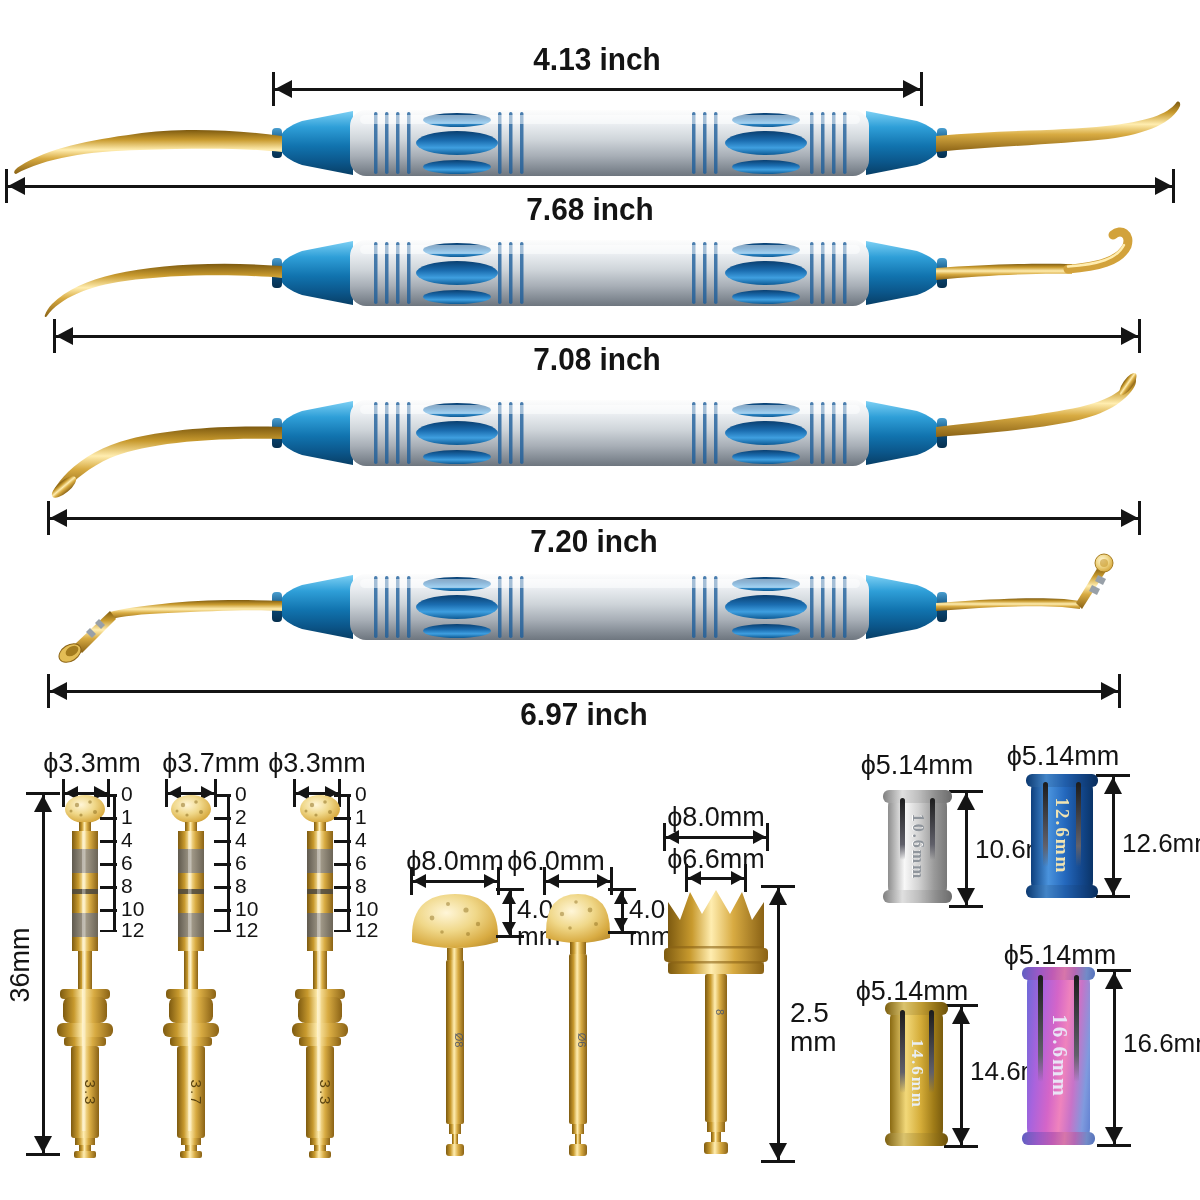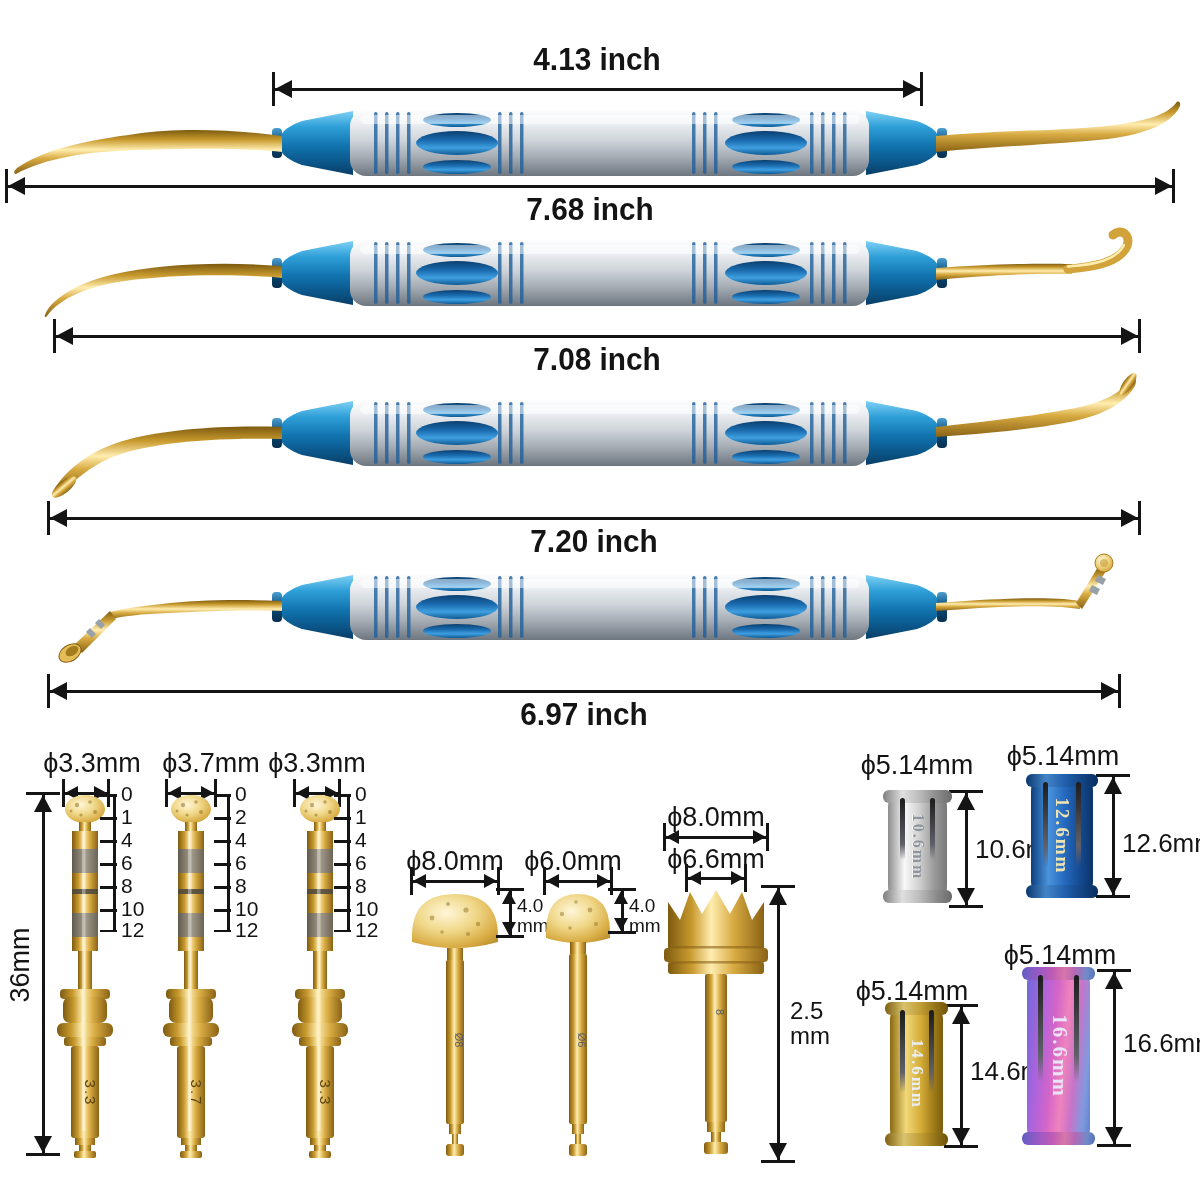--- a/index.html
+++ b/index.html
@@ -27,22 +27,22 @@
   .dimv .cap.t{top:-3px}.dimv .cap.b{bottom:-3px}
   .dimv.sm .av{left:4px;border-left:7px solid transparent;border-right:7px solid transparent}
   .dimv.sm .av.t{border-bottom:13px solid #141414}
   .dimv.sm .av.b{border-top:13px solid #141414}
   .dimv.sm .cap{left:-2px;width:28px}
   
   .biglabel{position:absolute;transform:translateX(-50%) scaleX(.96);transform-origin:center;
             font-size:31px;font-weight:700;line-height:1;white-space:nowrap}
   .philabel{position:absolute;transform:translateX(-50%);font-size:27px;font-weight:400;line-height:1;white-space:nowrap}
   .mmlabel{position:absolute;font-size:26px;font-weight:400;line-height:1;white-space:nowrap}
-  .stack{position:absolute;font-size:19px;font-weight:400;line-height:1.05;white-space:nowrap}
-  .stack.big{font-size:24px}
+  .stack{position:absolute;font-size:26px;font-weight:400;line-height:1.05;white-space:nowrap}
+  .stack.big{font-size:28px}
   .vlabel{position:absolute;left:-21px;top:950px;width:82px;height:30px;line-height:30px;text-align:center;
           font-size:27px;transform:rotate(-90deg)}
   
   .ruler{position:absolute;width:2.5px;background:#141414;z-index:5}
   .ruler .tick{position:absolute;left:-13px;width:17px;height:2.5px;background:#141414}
   .ruler .tick span{position:absolute;left:21px;top:-11px;font-size:21px;line-height:1;color:#141414}
   
   .stopper{position:absolute;border-radius:10px/14px;z-index:2}
   .rim{position:absolute;left:-5px;right:-5px;height:13px;border-radius:6px;filter:brightness(.9)}
   .rim.t{top:-3px}.rim.b{bottom:-3px}
@@ -405,21 +405,21 @@
       <i class="cap b"></i>
     <i class="ln"></i>
     <i class="av t"></i>
       <i class="av b"></i>
   </div>
   <div class="stack" style="left:517px;top:896px">
     <div>4.0</div>
     <div>mm</div>
   </div>
 
-  <div class="philabel" style="left:573px;top:848px">ϕ6.0mm</div>
+  <div class="philabel" style="left:556px;top:848px">ϕ6.0mm</div>
   <div class="dimh sm" style="left:546px;top:869px;width:64px">
     <i class="cap l"></i>
       <i class="cap r"></i>
     <i class="ln"></i>
     <i class="ah l"></i>
       <i class="ah r"></i>
   </div>
   <svg style="left:542px;top:890px" width="72" height="272" viewBox="0 0 72 272">
     <path d="M4,42 Q4,4 36,4 Q68,4 68,42 L68,48 Q36,58 4,48 Z" fill="url(#grit)"></path>
     <g fill="#8a6a1a" opacity=".45">

